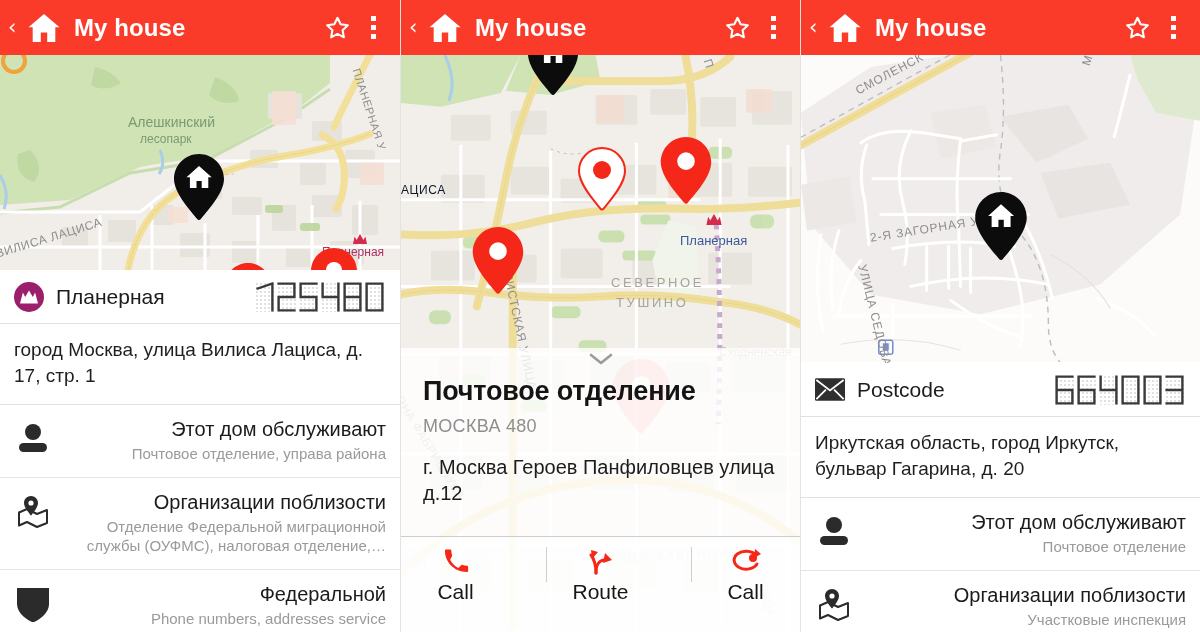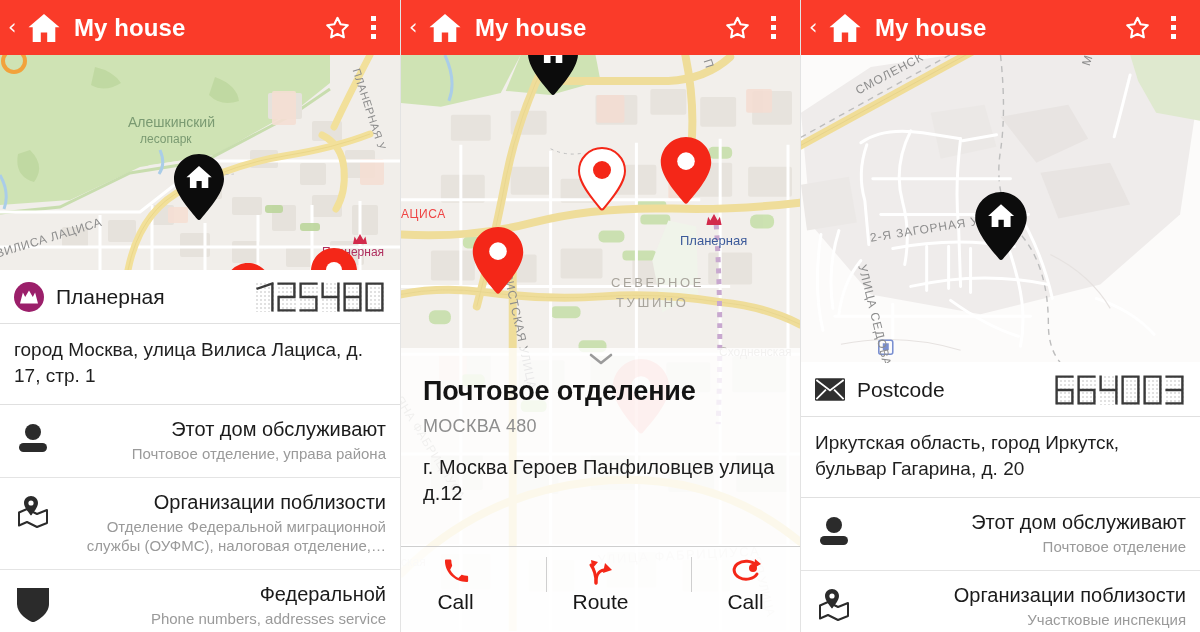--- a/index.html
+++ b/index.html
@@ -78,21 +78,21 @@
     background: rgba(255,255,255,0.80); z-index: 20;
     display: flex; flex-direction: column;
   }
   .grabber { height: 22px; display:flex; align-items:center; justify-content:center; }
   .poi-body { padding: 6px 22px 0 22px; flex: 1; }
   .poi-title { font-size: 27px; font-weight: bold; color: #141414; letter-spacing: -.2px; }
   .poi-sub { font-size: 18px; color: #8e8e8e; margin-top: 9px; letter-spacing: .3px; }
   .poi-addr { font-size: 20px; color: #1c1c1c; margin-top: 17px; line-height: 1.32; }
   .poi-phone { font-size: 20px; color: #1c1c1c; margin-top: 18px; }
   .actionbar {
-    height: 86px; display: flex; align-items: flex-start;
+    height: 96px; display: flex; align-items: flex-start;
     border-top: 1px solid rgba(190,190,190,.75);
     background: rgba(255,255,255,0.62);
     gap: 36px;
   }
   .action {
     flex: 1; display: flex; flex-direction: column; align-items: center;
     justify-content: center; padding-top: 8px; position: relative;
   }
   .action + .action::before {
     content:""; position:absolute; left:0; top: 10px; bottom: 22px; width:1px;
@@ -413,21 +413,21 @@
         </g>
         <g stroke="#c8a8cf" stroke-width="5" stroke-dasharray="5 6" fill="none">
           <path d="M316 170 q6 90 2 200"></path>
         </g>
         <path d="M44 0 q12 26 4 46" stroke="#aacde8" stroke-width="3" fill="none"></path>
         <g stroke="#bfbfbf" stroke-width="1" stroke-dasharray="3 4" fill="none">
           <path d="M150 94 q16 8 34 4"></path>
         </g>
       </svg>
 
-      <span class="map-label" style="left:0;top:152px;font-size:12px;color:#ef4444;letter-spacing:.6px;">АЦИСА</span>
+      <span class="map-label" style="left:0;top:128px;font-size:12px;color:#0f172a;letter-spacing:.6px;">АЦИСА</span>
       <span class="map-label" style="left:313px;top:2px;font-size:12px;color:#8d8d8d;transform:rotate(72deg);transform-origin:left top;">П</span>
       <span class="map-label" style="left:279px;top:178px;font-size:13px;color:#3c5a9a;">Планерная</span>
       <svg class="map-label" style="left:305px;top:158px;" width="16" height="13" viewBox="0 0 14 12">
           <path fill="#d22b4b" d="M7 1 3.6 7 1.6 3.5 0 11h14L12.4 3.5 10.4 7z"></path>
         </svg>
       <span class="map-label" style="left:210px;top:220px;font-size:13px;color:#a8a49c;letter-spacing:2.6px;">СЕВЕРНОЕ</span>
       <span class="map-label" style="left:215px;top:240px;font-size:13px;color:#a8a49c;letter-spacing:2.6px;">ТУШИНО</span>
       <span class="map-label" style="left:110px;top:200px;font-size:12px;color:#8d8d8d;letter-spacing:.8px;transform:rotate(78deg);transform-origin:left top;">ТУРИСТСКАЯ УЛИЦА</span>
       <span class="map-label" style="left:-8px;top:320px;font-size:12px;color:#b6b2ac;letter-spacing:.6px;transform:rotate(58deg);transform-origin:left top;">АР-ЯНА ФАБРИЦИУСА</span>
       <span class="map-label" style="left:318px;top:290px;font-size:12px;color:#bcb8b2;">Сходненская</span>

